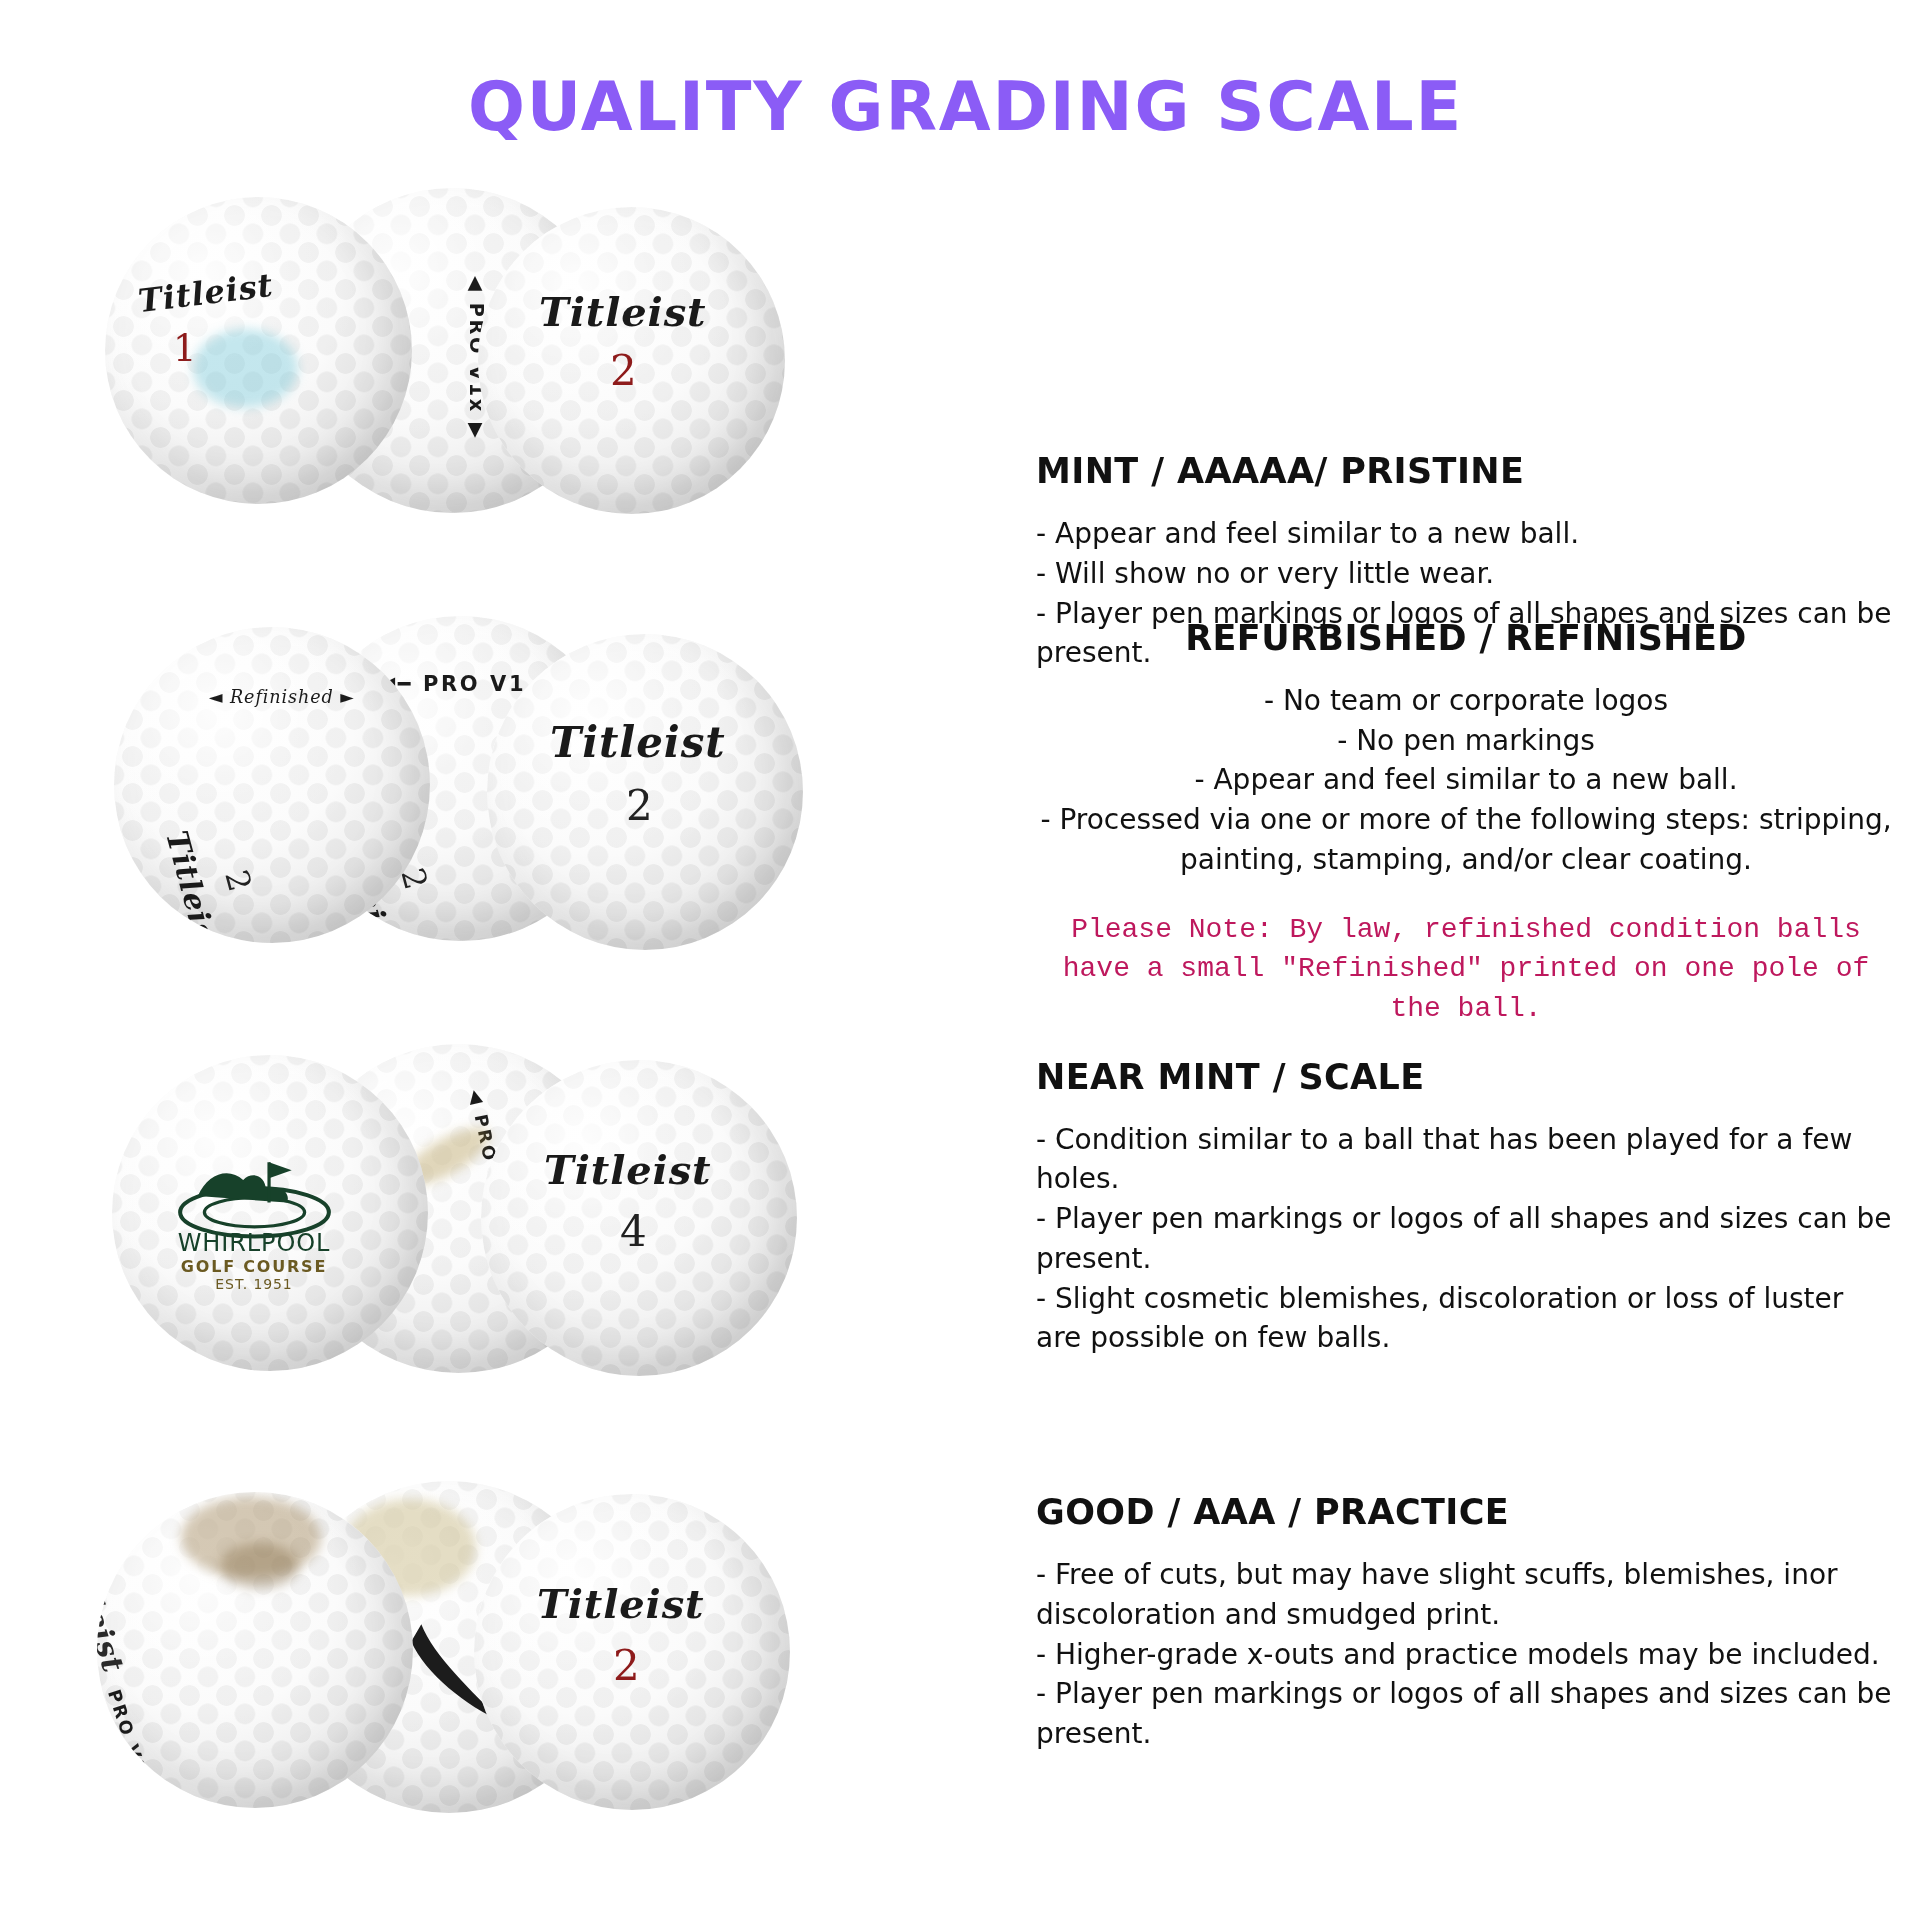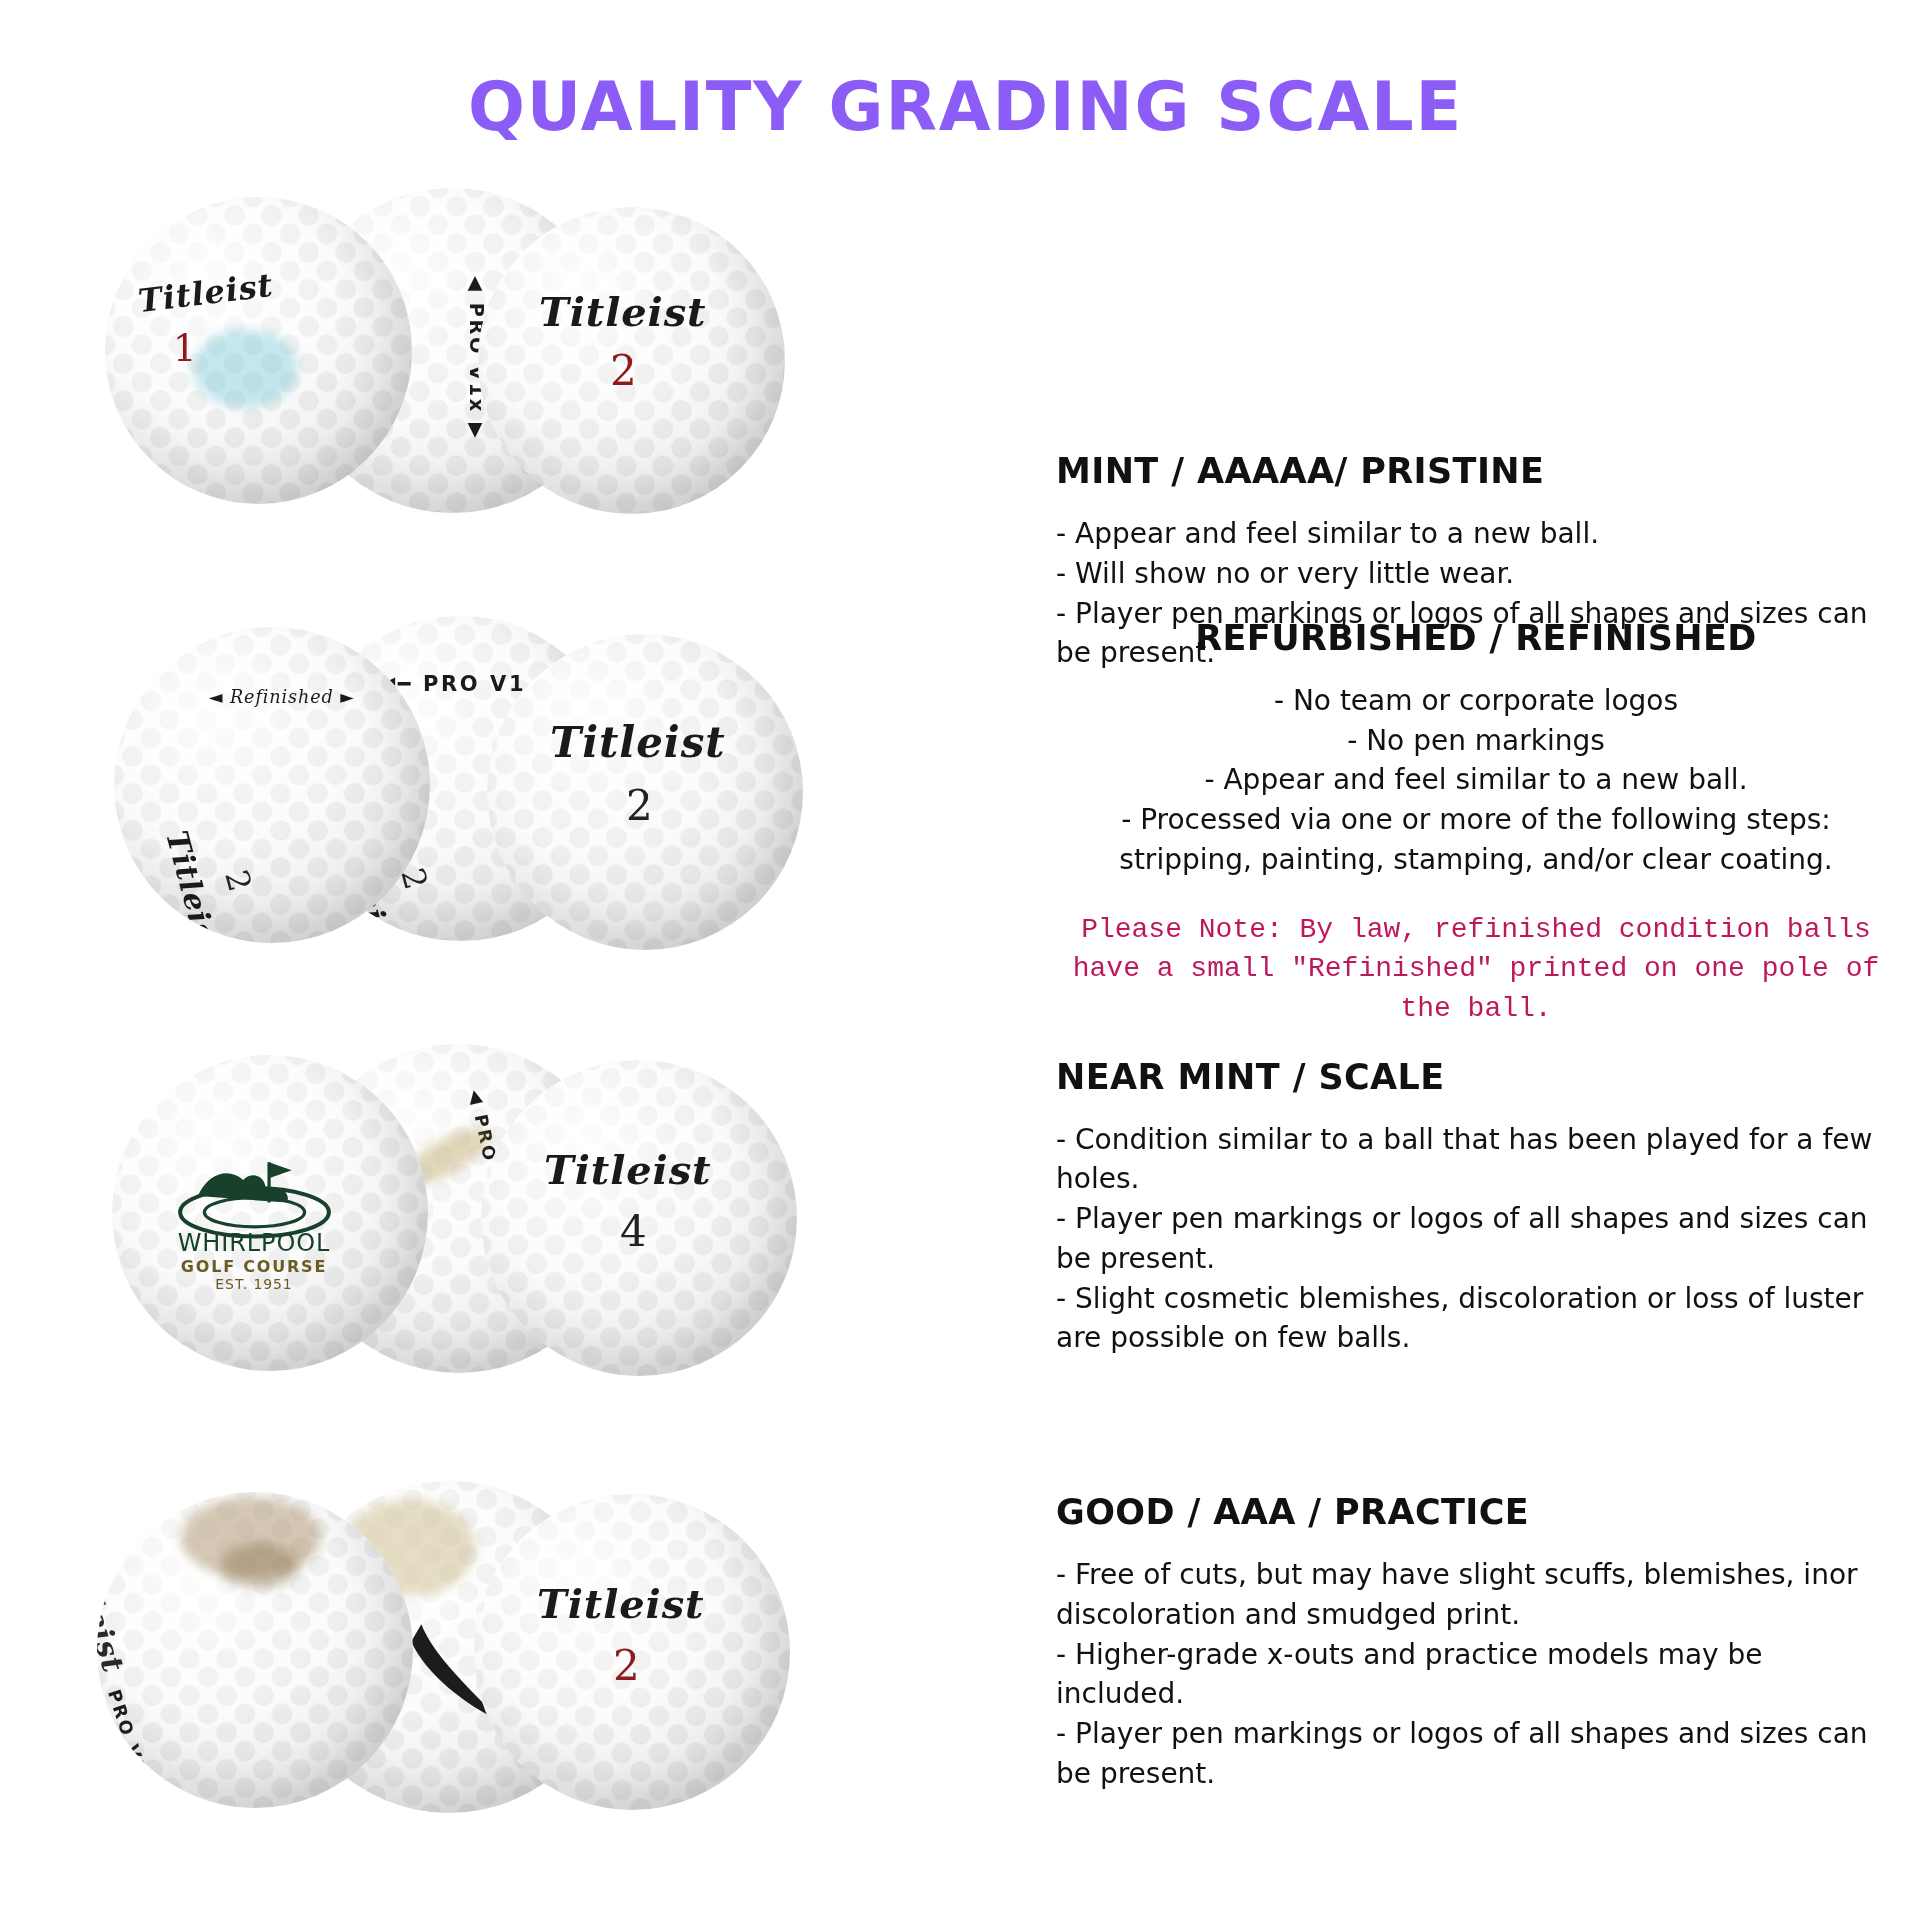--- a/index.html
+++ b/index.html
@@ -47,21 +47,20 @@
   .balls-cell {
     width: 1036px;
     flex: 0 0 1036px;
     position: relative;
     box-sizing: border-box;
   }
   .text-cell {
     flex: 1 1 auto;
     box-sizing: border-box;
     padding-right: 35px;
-    margin-left: 20px;
   }
   .grade-title {
     font-family: "DejaVu Sans", sans-serif;
     font-weight: bold;
     font-size: 35px;
     letter-spacing: 0.4px;
     color: #111111;
     margin: 0 0 23px 0;
   }
   .grade-body {

